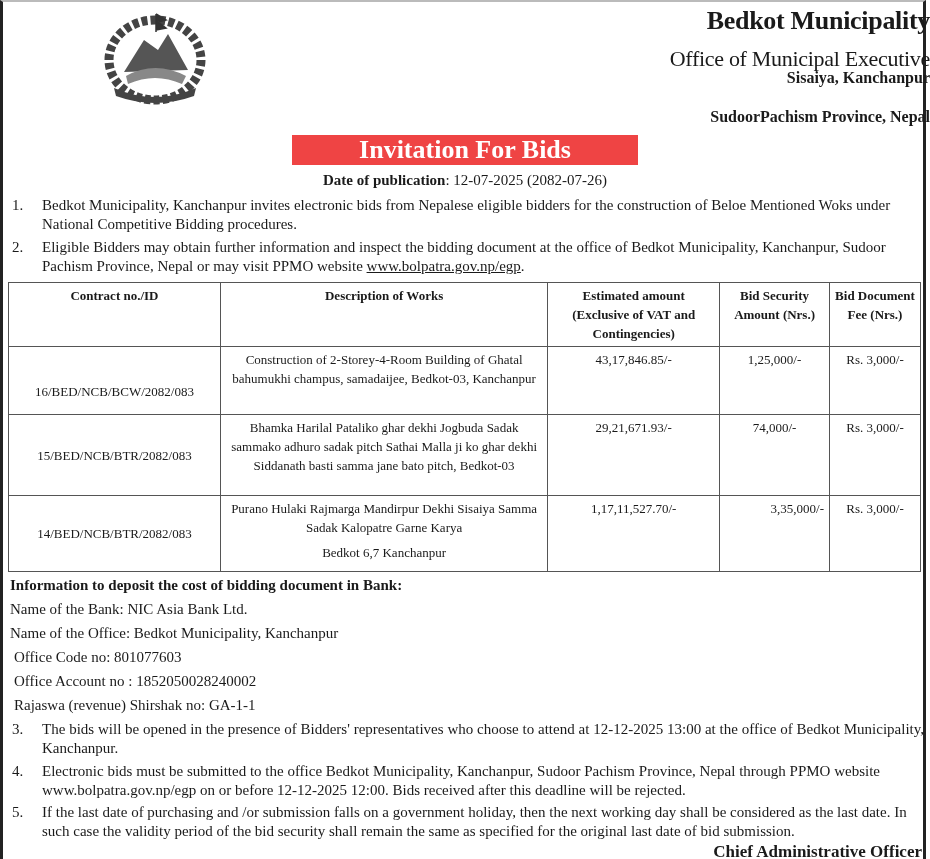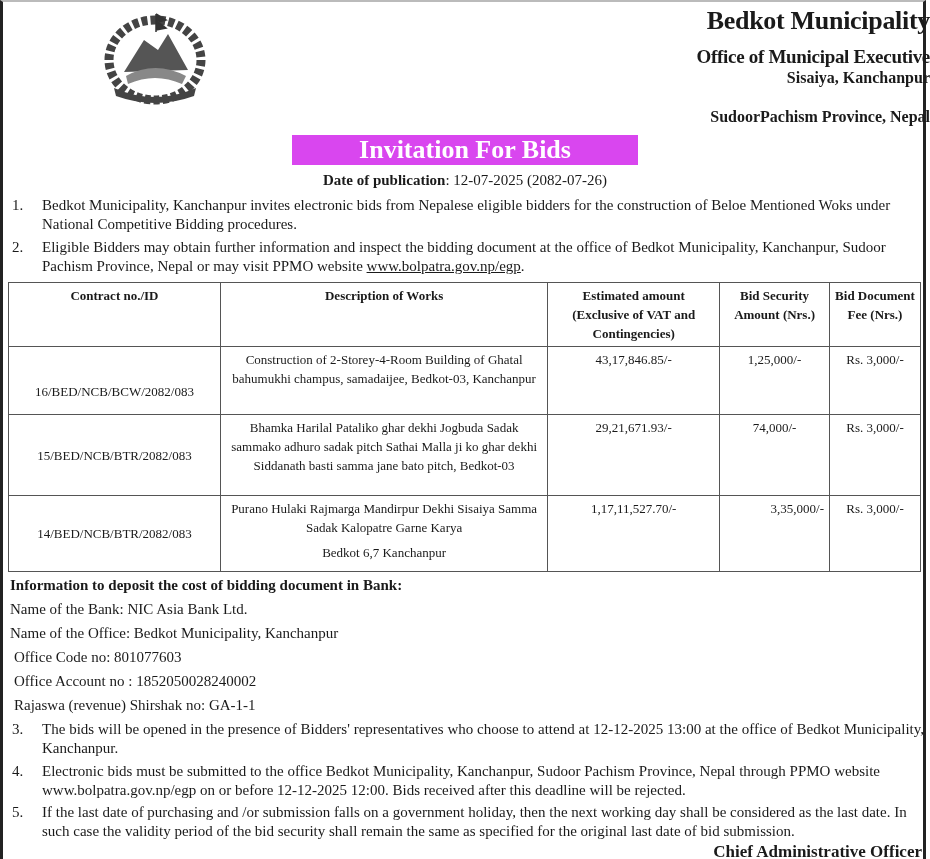--- a/index.html
+++ b/index.html
@@ -3,24 +3,24 @@
 <meta charset="utf-8">
 <style>
   html, body { margin:0; padding:0; background:#ffffff; }
   body { width:930px; height:859px; overflow:hidden; position:relative;
          font-family:"Liberation Serif", serif; color:#1a1a1a; }
   .frame { position:absolute; left:0; top:0; width:926px; height:859px;
            border-left:3px solid #222; border-right:3px solid #222; border-top:2px solid #bbb; box-sizing:border-box; }
   .emblem { position:absolute; left:96px; top:10px; width:118px; height:98px; }
   .hdr { position:absolute; left:0; width:930px; text-align:right; }
   .h1 { top:6px; font-size:26px; font-weight:bold; letter-spacing:-0.3px; }
-  .h2 { top:46px; font-size:19px; font-weight:bold; letter-spacing:-0.3px; }
+  .h2 { top:46px; font-size:22px; font-weight:normal; letter-spacing:-0.3px; }
   .h3 { top:69px; font-size:16px; font-weight:bold; }
   .h4 { top:108px; font-size:16px; font-weight:bold; }
-  .banner { position:absolute; left:292px; top:135px; width:346px; height:30px; background:#d946ef;
+  .banner { position:absolute; left:292px; top:135px; width:346px; height:30px; background:#ef4444;
             color:#fff; font-size:26px; font-weight:bold; text-align:center; line-height:30px; }
   .pubdate { position:absolute; left:0; width:930px; top:172px; text-align:center; font-size:15px; }
   .pubdate b { font-weight:bold; }
   .para { position:absolute; left:12px; width:912px; font-size:15px; line-height:19px; }
   .para .num { position:absolute; left:0; top:0; }
   .para .txt { margin-left:30px; display:block; }
   .u { text-decoration:underline; }
   table.bids { position:absolute; left:8px; top:282px; width:913px; border-collapse:collapse; font-size:13px; }
   table.bids th, table.bids td { border:1.5px solid #555; vertical-align:top; text-align:center; padding:3px 5px; line-height:19px; }
   table.bids th { font-weight:bold; height:56px; }

